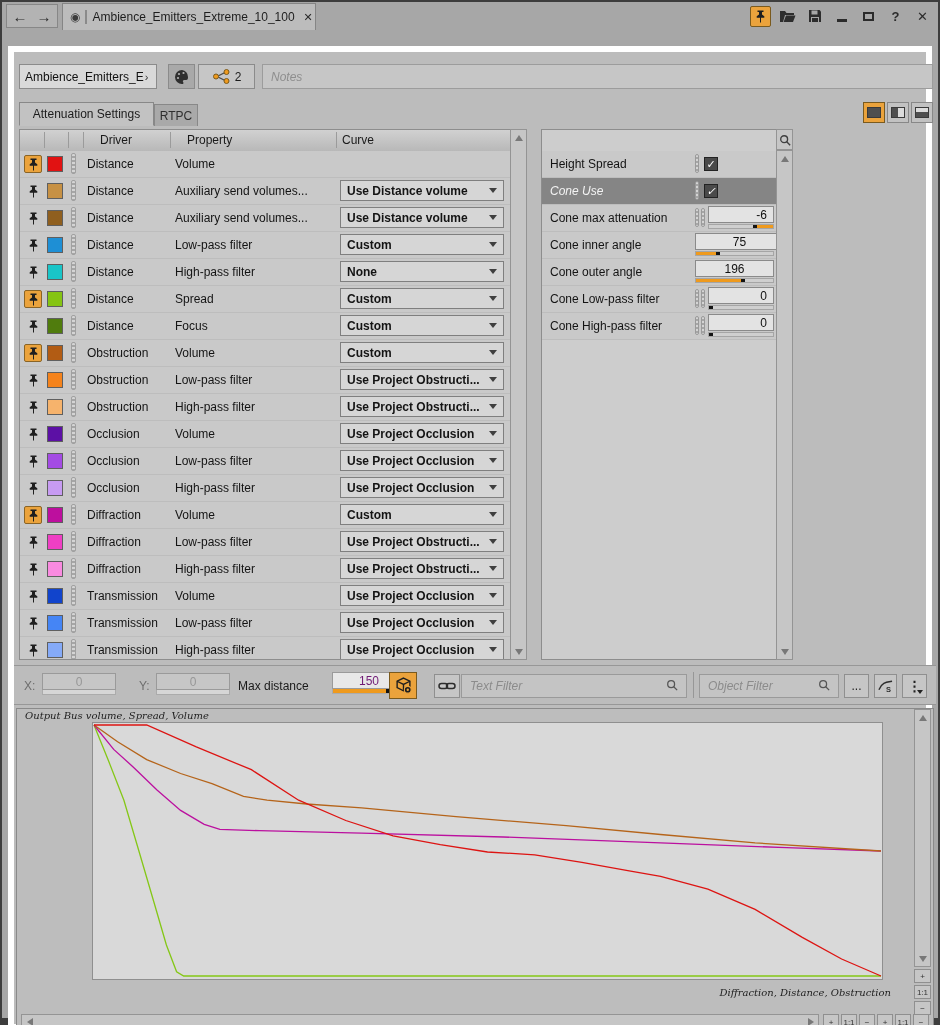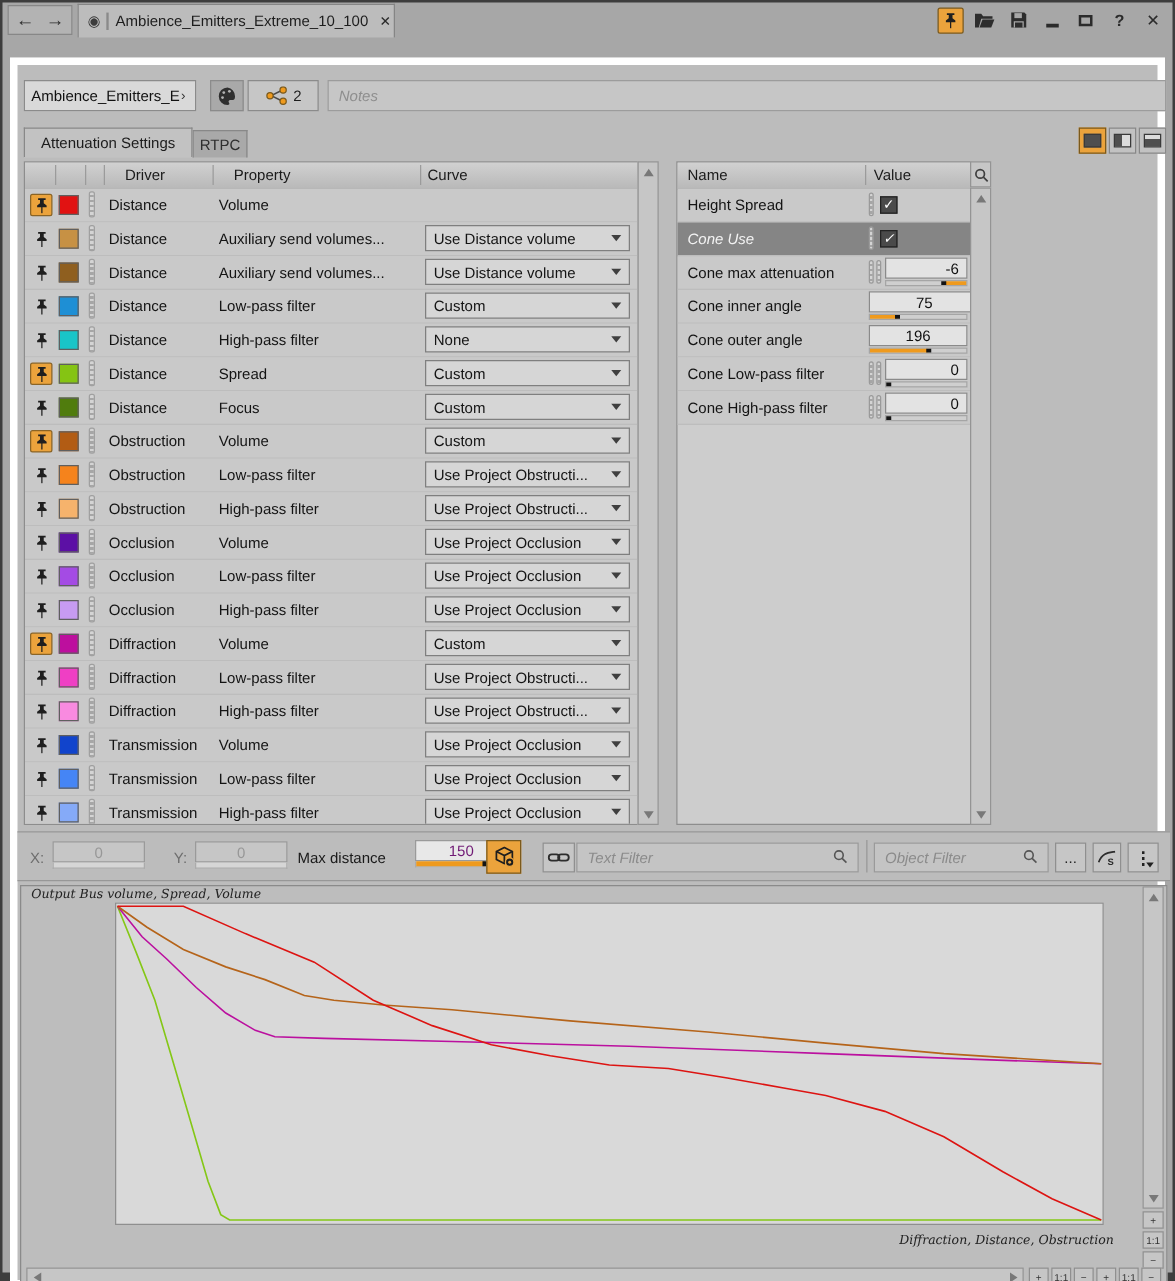--- a/index.html
+++ b/index.html
@@ -55,21 +55,21 @@
   .rows{position:absolute;left:0;top:21px;right:0;}
 
   .crow{position:relative;height:26px;border-bottom:1px solid #bdbdbd;background:#c9c9c9;}
   .pin{position:absolute;left:4px;top:4px;width:18px;height:18px;display:flex;align-items:center;justify-content:center;border-radius:2px;box-sizing:border-box;}
   .pin.pinned{background:#eba33c;border:1px solid #8a6426;}
   .swatch{position:absolute;left:27px;top:5px;width:16px;height:16px;border:1px solid #5f5f5f;box-sizing:border-box;}
   .grip{position:absolute;left:51px;top:2px;width:5px;height:21px;border:1px solid #a0a0a0;border-radius:2px;background:repeating-linear-gradient(180deg,#d4d4d4 0 2px,#a6a6a6 2px 4px);box-sizing:border-box;}
   .cell{position:absolute;top:0;height:26px;line-height:26px;font-size:12px;color:#141414;white-space:nowrap;}
   .drv{left:67px;} .prp{left:155px;}
   .dd{position:absolute;left:320px;top:2px;width:164px;height:21px;background:#d6d6d6;border:1px solid #7f7f7f;display:flex;align-items:center;padding:0 6px;box-sizing:border-box;}
-  .ddt{font-size:12px;color:#141414;white-space:nowrap;overflow:hidden;flex:1;}
+  .ddt{font-size:12px;color:#141414;white-space:nowrap;overflow:hidden;flex:1;font-weight:bold;}
   .dda{width:0;height:0;border-left:4px solid transparent;border-right:4px solid transparent;border-top:5px solid #3f3f3f;}
 
   .prow{position:relative;height:26px;border-bottom:1px solid #bdbdbd;background:#c9c9c9;}
   .prow.sel{background:#858585;font-style:italic;}
   .prow.sel .pname{color:#f3f3f3;}
   .pname{position:absolute;left:8px;top:0;height:26px;line-height:26px;font-size:12px;color:#141414;white-space:nowrap;}
   .pval{position:absolute;left:151px;top:0;width:84px;height:26px;}
   .pill{position:absolute;top:3px;width:4px;height:19px;border:1px solid #9a9a9a;border-radius:2px;background:repeating-linear-gradient(180deg,#d4d4d4 0 2px,#a6a6a6 2px 4px);box-sizing:border-box;}
   .chk{position:absolute;left:11px;top:6px;width:14px;height:14px;background:#4a4a4a;border:1px solid #222;box-sizing:border-box;color:#fff;font-size:11px;line-height:12px;text-align:center;}
   .nbox{position:absolute;top:1px;height:17px;background:#e3e3e3;border:1px solid #8a8a8a;box-sizing:border-box;font-size:12px;color:#101010;display:flex;align-items:center;}
@@ -513,25 +513,20 @@
       <div class="vscroll" id="curve-scroll">
         <span class="sarrow top">
             <span class="tri-up"></span>
           </span>
         <span class="sarrow bot">
             <span class="tri-down"></span>
           </span>
       </div>
 
       <div class="table" id="prop-table">
-        <div class="thead">
-          <span class="th" style="left:8px;">Name</span>
-          <span class="thsep" style="left:150px;"></span>
-          <span class="th" style="left:157px;">Value</span>
-        </div>
         <div class="rows" id="prop-rows">
             <div class="prow">
               <div class="pname">Height Spread</div>
               <div class="pval">
                 <div class="pill" style="left: 2px;"></div>
                 <div class="chk">✓</div>
               </div>
             </div>
             <div class="prow sel">
               <div class="pname">Cone Use</div>

